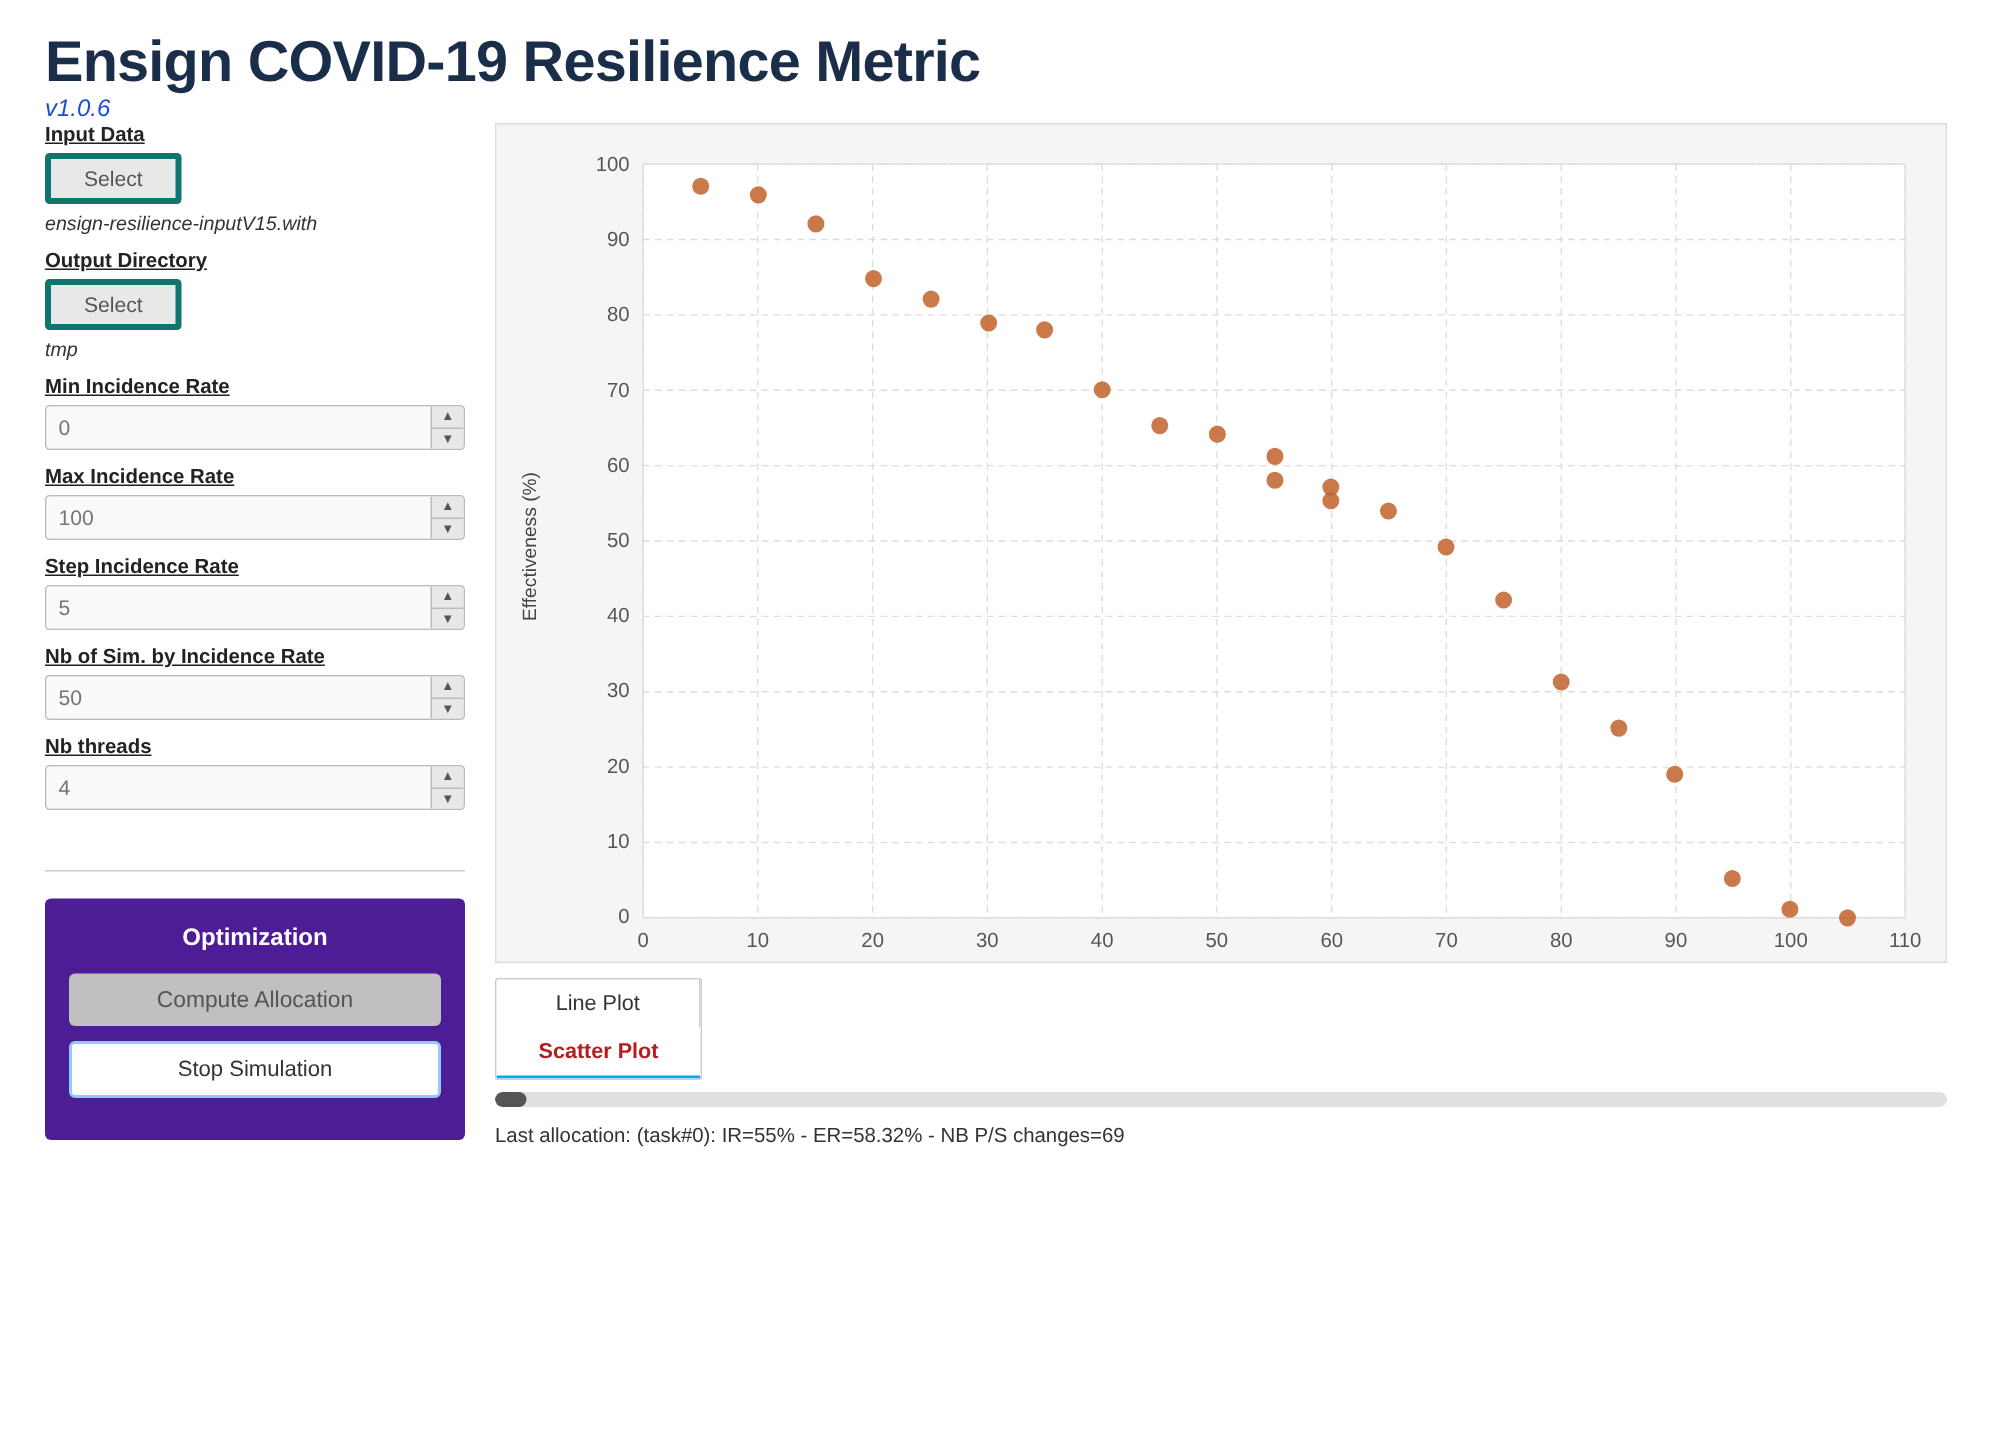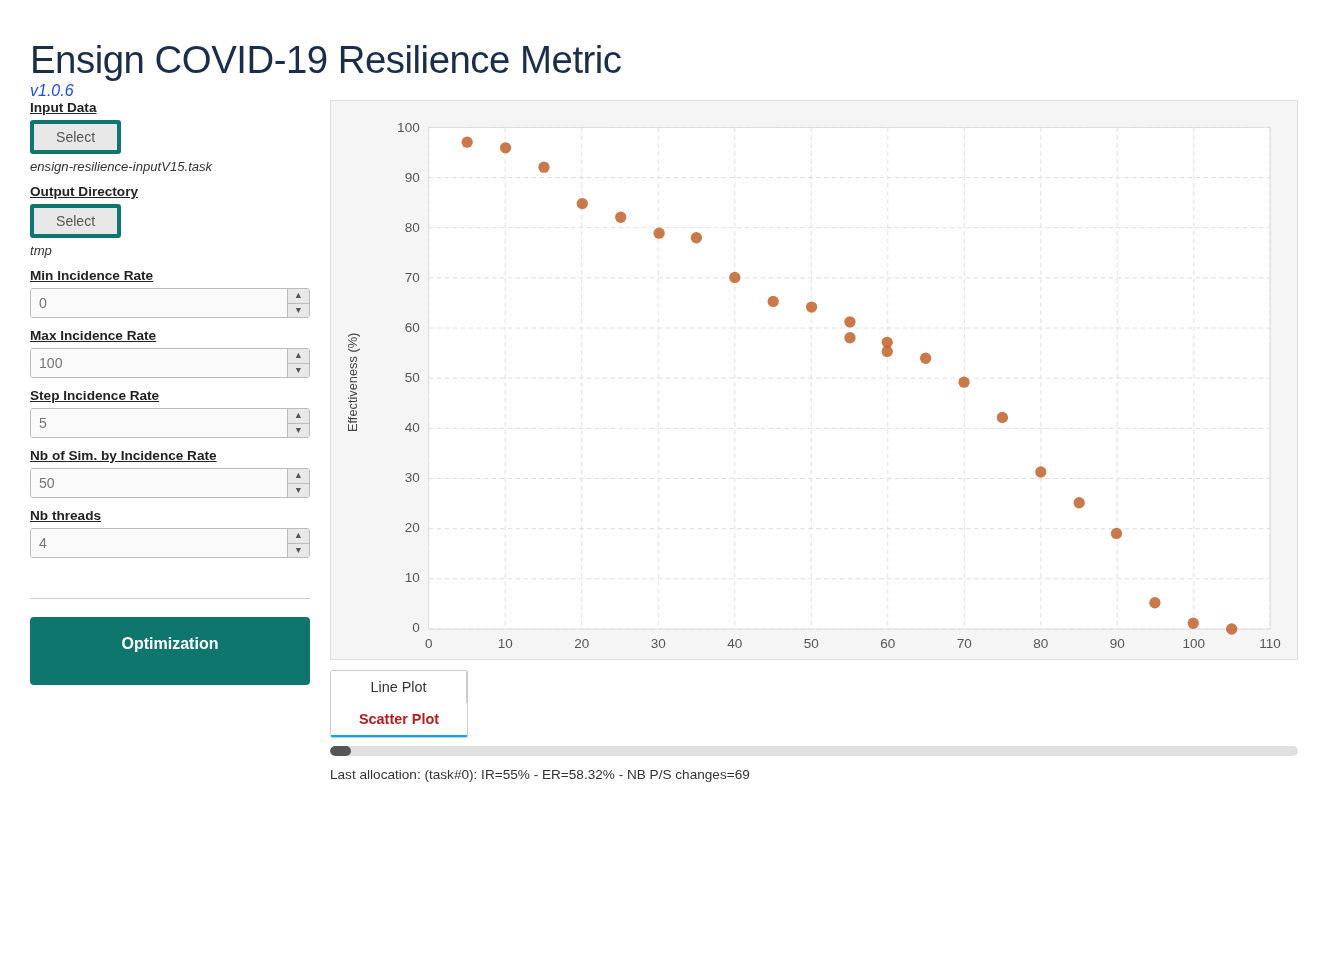--- a/index.html
+++ b/index.html
@@ -5,23 +5,22 @@
     * { box-sizing: border-box; margin: 0; padding: 0; }
     body {
       font-family: 'Segoe UI', Arial, sans-serif;
       background: #fff;
       color: #333;
       padding: 20px 30px;
     }
     h1 {
       font-size: 2.4em;
       color: #1a2e4a;
-      font-weight: 400;
+      font-weight: 700;
       letter-spacing: -0.5px;
-      margin-top: 18px;
     }
     .version {
       font-style: italic;
       color: #1d4ed8;
       font-size: 1em;
     }
     .main-layout {
       display: flex;
       gap: 20px;
       align-items: flex-start;
@@ -97,21 +96,21 @@
     .spinner-btns button:first-child {
       border-bottom: 1px solid #bbb;
     }
     .divider {
       border: none;
       border-top: 1px solid #ccc;
       margin: 10px 0;
     }
     
     .optimization-panel {
-      background: #0f766e;
+      background: #4c1d95;
       border-radius: 4px;
       padding: 18px 16px;
       color: #fff;
       margin-top: 8px;
     }
     .optimization-title {
       font-weight: 700;
       font-size: 1em;
       text-align: center;
       margin-bottom: 14px;
@@ -240,21 +239,21 @@
 
 <h1>Ensign COVID-19 Resilience Metric</h1>
 <p class="version">v1.0.6</p>
 
 <div class="main-layout">
 
   <div class="left-panel">
     <div class="controls-area">
       <div class="section-label">Input Data</div>
       <button class="select-btn">Select</button>
-      <span class="file-label">ensign-resilience-inputV15.task</span>
+      <span class="file-label">ensign-resilience-inputV15.with</span>
 
       <div class="section-label">Output Directory</div>
       <button class="select-btn">Select</button>
       <span class="file-label">tmp</span>
 
       <div id="fields-container">
           <div>
             <div class="section-label">Min Incidence Rate</div>
             <div class="spinner-field">
               <input type="text" placeholder="0" style="">
@@ -304,20 +303,22 @@
               </div>
             </div>
           </div>
         </div>
     </div>
 
     <hr class="divider">
 
     <div class="optimization-panel">
       <div class="optimization-title">Optimization</div>
+      <button class="opt-btn compute-btn">Compute Allocation</button>
+      <button class="opt-btn stop-btn">Stop Simulation</button>
     </div>
   </div>
 
   <div class="right-panel">
 
     <div class="chart-container">
       <div class="chart-inner">
         <div class="y-axis-label">Effectiveness (%)</div>
         <div class="chart-plot-area">
           <div class="chart-svg-wrap">

